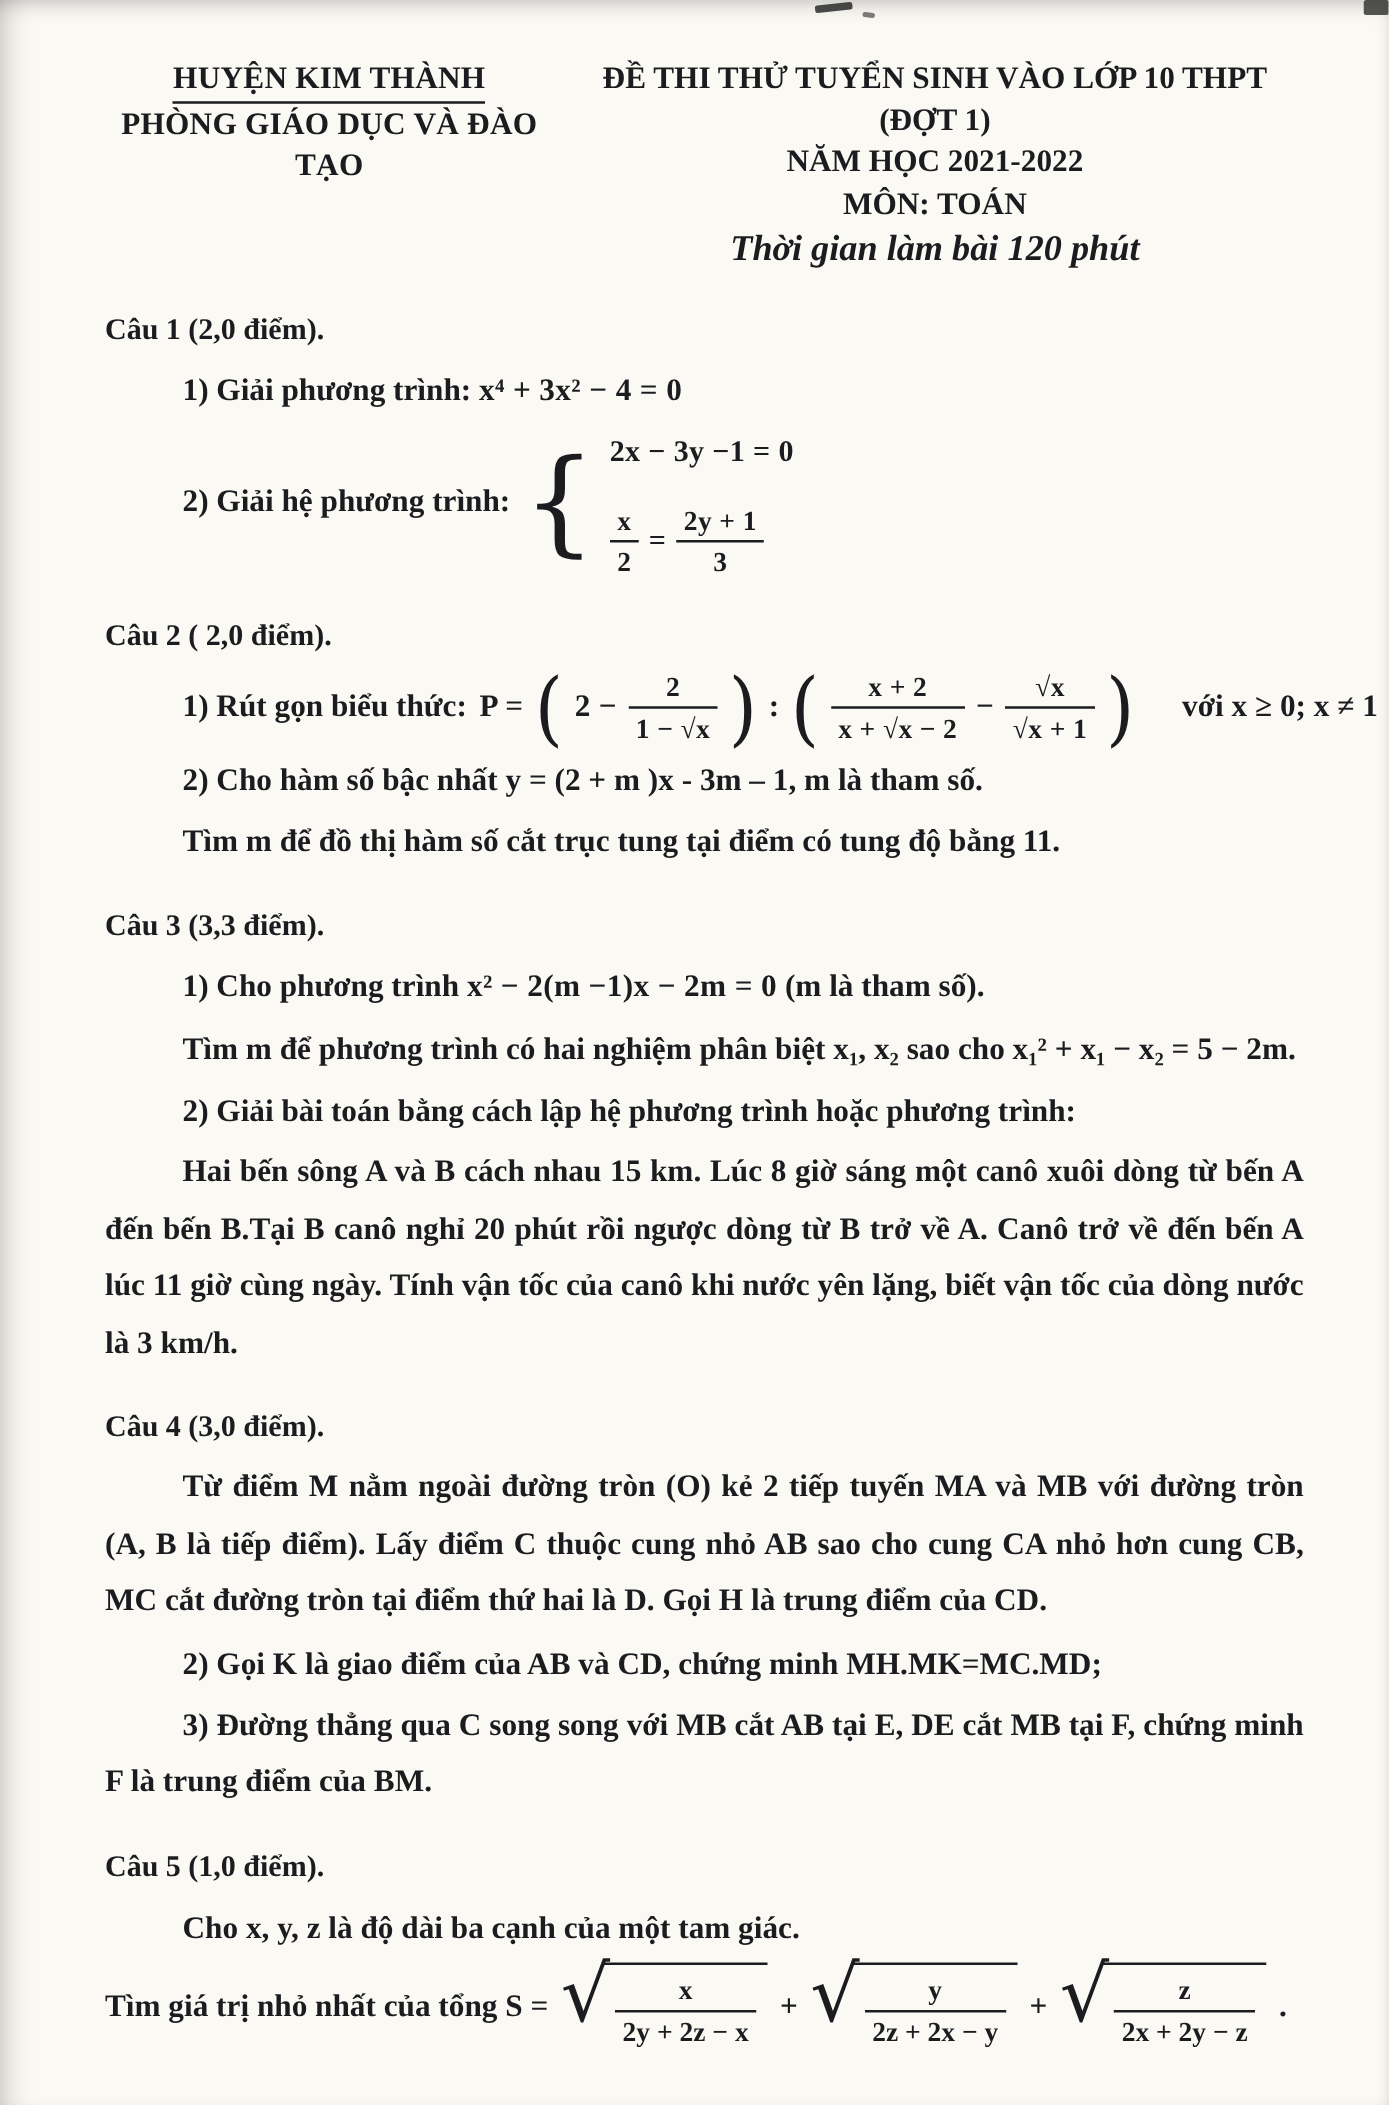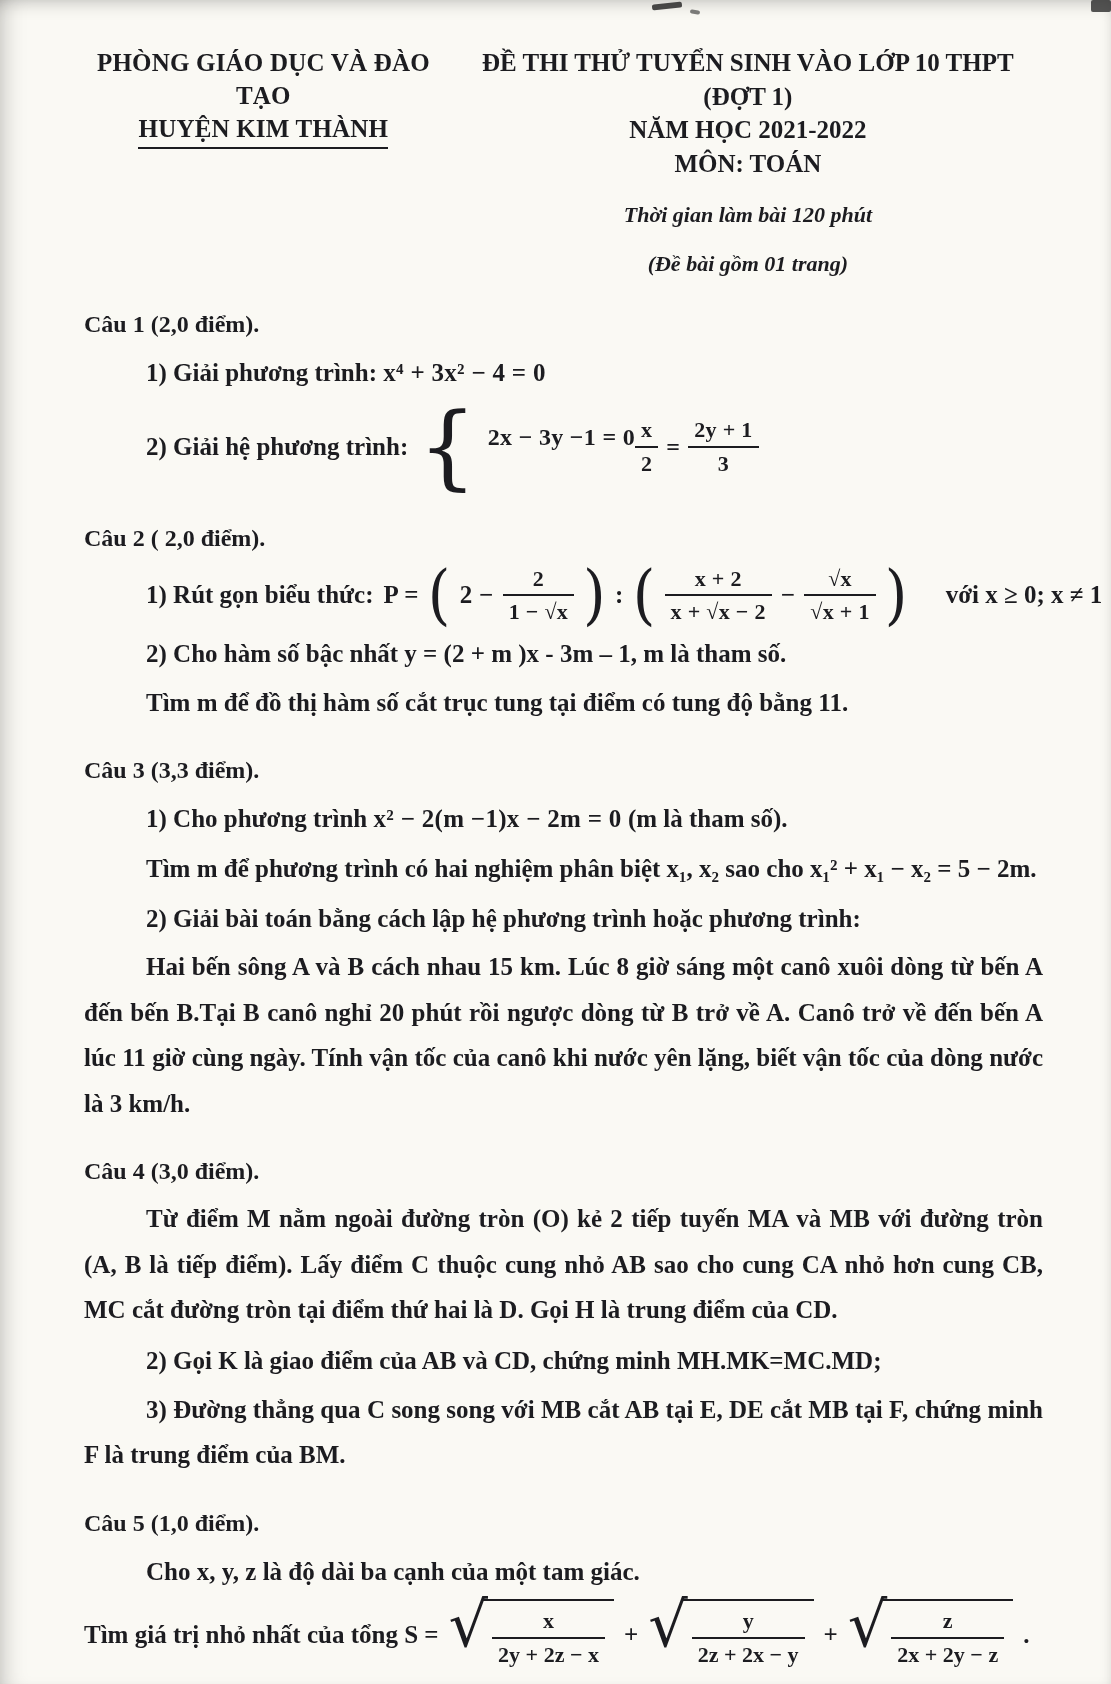--- a/index.html
+++ b/index.html
@@ -12,68 +12,67 @@
   .artifact{position:absolute;background:#2a2a2a;border-radius:2px;}
   .art1{left:652px;top:3px;width:30px;height:6px;transform:rotate(-6deg);opacity:.85;}
   .art2{right:0;top:0;width:20px;height:12px;opacity:.8;}
   .art3{left:690px;top:10px;width:10px;height:4px;opacity:.6;transform:rotate(8deg);}
 
   
   .header{display:flex;align-items:flex-start;}
   .header-left{width:372px;text-align:center;font-size:25px;line-height:1.32;letter-spacing:.2px;}
   .header-left .u{display:inline-block;border-bottom:2.5px solid currentColor;padding-bottom:2px;}
   .header-right{width:612px;margin-left:10px;text-align:center;font-size:25px;line-height:1.34;}
-  .header-right .it{font-style:italic;font-size:22px;margin-top:20px;}
+  .header-right .it{font-style:italic;font-size:29px;}
 
   
   .bodytext{font-size:25px;line-height:1.75;margin-top:18px;}
   .h-cau{font-size:24px;margin-top:24px;}
   .indent1{margin-left:62px;}
   .line{margin-top:6px;}
   .para{text-align:justify;text-indent:62px;line-height:1.82;margin-top:4px;}
   .vrow{display:flex;align-items:center;gap:10px;white-space:nowrap;}
   .ivrow{display:inline-flex;align-items:center;gap:9px;vertical-align:middle;}
   .math{letter-spacing:.3px;}
   .cond{margin-left:28px;}
 
   
   .frac{display:inline-block;text-align:center;vertical-align:middle;font-size:22px;line-height:1.25;}
   .frac .num{display:block;padding:0 6px 2px;border-bottom:2.2px solid currentColor;}
   .frac .den{display:block;padding:2px 6px 0;}
 
   
   .bigp{font-weight:400;font-size:58px;line-height:1;display:inline-block;transform:scaleY(1.12);font-family:"DejaVu Serif",serif;}
   .brace{font-weight:400;font-size:92px;line-height:1;display:inline-block;font-family:"DejaVu Serif",serif;margin-right:2px;}
-  .sys-col{display:inline-flex;flex-direction:row;align-items:flex-start;gap:0;font-size:24px;}
+  .sys-col{display:inline-flex;flex-direction:column;align-items:flex-start;gap:20px;font-size:24px;}
   .sys-col .eqrow{display:inline-flex;align-items:center;gap:8px;}
 
   
   .sqrtbig{display:inline-flex;align-items:flex-start;}
   .radsign{font-weight:400;font-size:62px;line-height:1;margin-right:-5px;transform:translateY(-5px);font-family:"DejaVu Serif",serif;}
   .radicand{border-top:2.6px solid currentColor;padding:6px 9px 2px;}
 </style>
 </head>
 <body>
 
 <div class="page">
   <span class="artifact art1"></span>
   <span class="artifact art2"></span>
   <span class="artifact art3"></span>
 
   <div class="header">
     <div class="header-left">
+      <div><span class="u">HUYỆN KIM THÀNH</span></div>
       <div>PHÒNG GIÁO DỤC VÀ ĐÀO TẠO</div>
-      <div><span class="u">HUYỆN KIM THÀNH</span></div>
     </div>
     <div class="header-right">
       <div>ĐỀ THI THỬ TUYỂN SINH VÀO LỚP 10 THPT (ĐỢT 1)</div>
       <div>NĂM HỌC 2021-2022</div>
       <div>MÔN: TOÁN</div>
       <div class="it">Thời gian làm bài 120 phút</div>
-      <div class="it">(Đề bài gồm 01 trang)</div>
     </div>
   </div>
 
   <div class="bodytext">
 
     <section>
       <div class="h-cau">Câu 1 (2,0 điểm).</div>
       <div class="line indent1">
         <span>1) Giải phương trình:</span>
         <span class="math">x⁴ + 3x² − 4 = 0</span>

